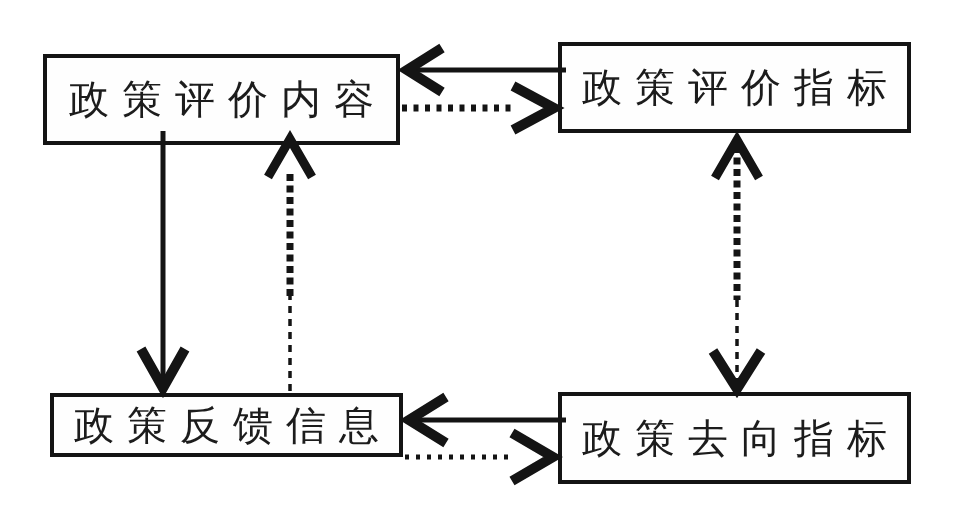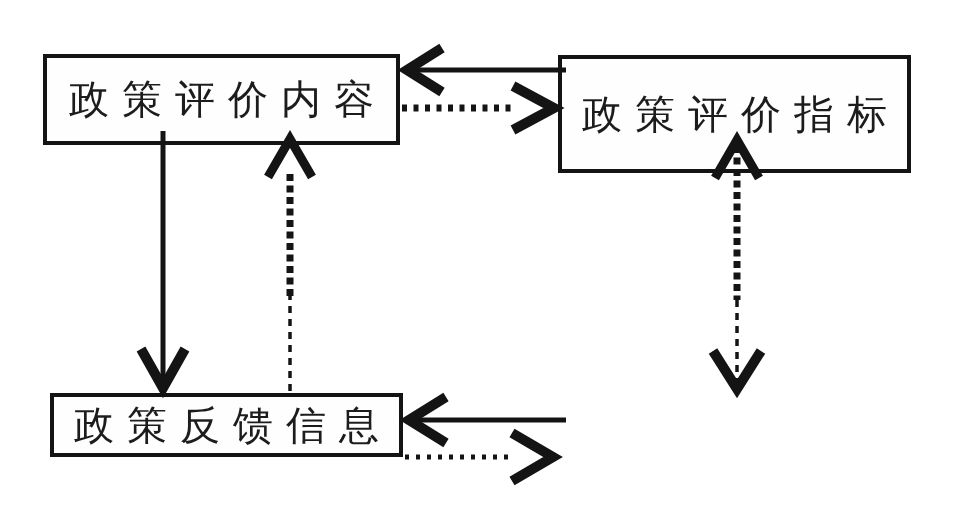--- a/index.html
+++ b/index.html
@@ -23,21 +23,21 @@
     display: flex;
     align-items: center;
     justify-content: center;
     color: #1c1c1c;
     font-size: 40px;
     letter-spacing: 13px;
     text-indent: 13px; 
     white-space: nowrap;
   }
   .node-top-left     { left: 43px;  top: 42px;  width: 357px; height: 91px; margin-top: 12px; }
-  .node-top-right    { left: 558px; top: 55px;  width: 353px; height: 118px; }
+  .node-top-right    { left: 558px; top: 42px;  width: 353px; height: 91px; }
   .node-bottom-left  { left: 50px;  top: 393px; width: 353px; height: 64px; }
   .node-bottom-right { left: 558px; top: 392px; width: 353px; height: 92px; }
   .arrow-layer {
     position: absolute;
     left: 0; top: 0;
     width: 962px;
     height: 512px;
     pointer-events: none;
   }
   .arrow-layer * { stroke: #141414; fill: none; }
@@ -48,20 +48,23 @@
 <div class="canvas">
 
   <div class="node node-top-left">
     <span>政策评价内容</span>
   </div>
   <div class="node node-top-right">
     <span>政策评价指标</span>
   </div>
   <div class="node node-bottom-left">
     <span>政策反馈信息</span>
+  </div>
+  <div class="node node-bottom-right">
+    <span>政策去向指标</span>
   </div>
 
   <svg class="arrow-layer" viewBox="0 0 962 512" width="962" height="512" xmlns="http://www.w3.org/2000/svg">
 
     <g>
       <line x1="566" y1="70" x2="410" y2="70" stroke-width="5"></line>
       <polyline points="442,48 407,70 442,92" stroke-width="10"></polyline>
     </g>
 
     <g>

